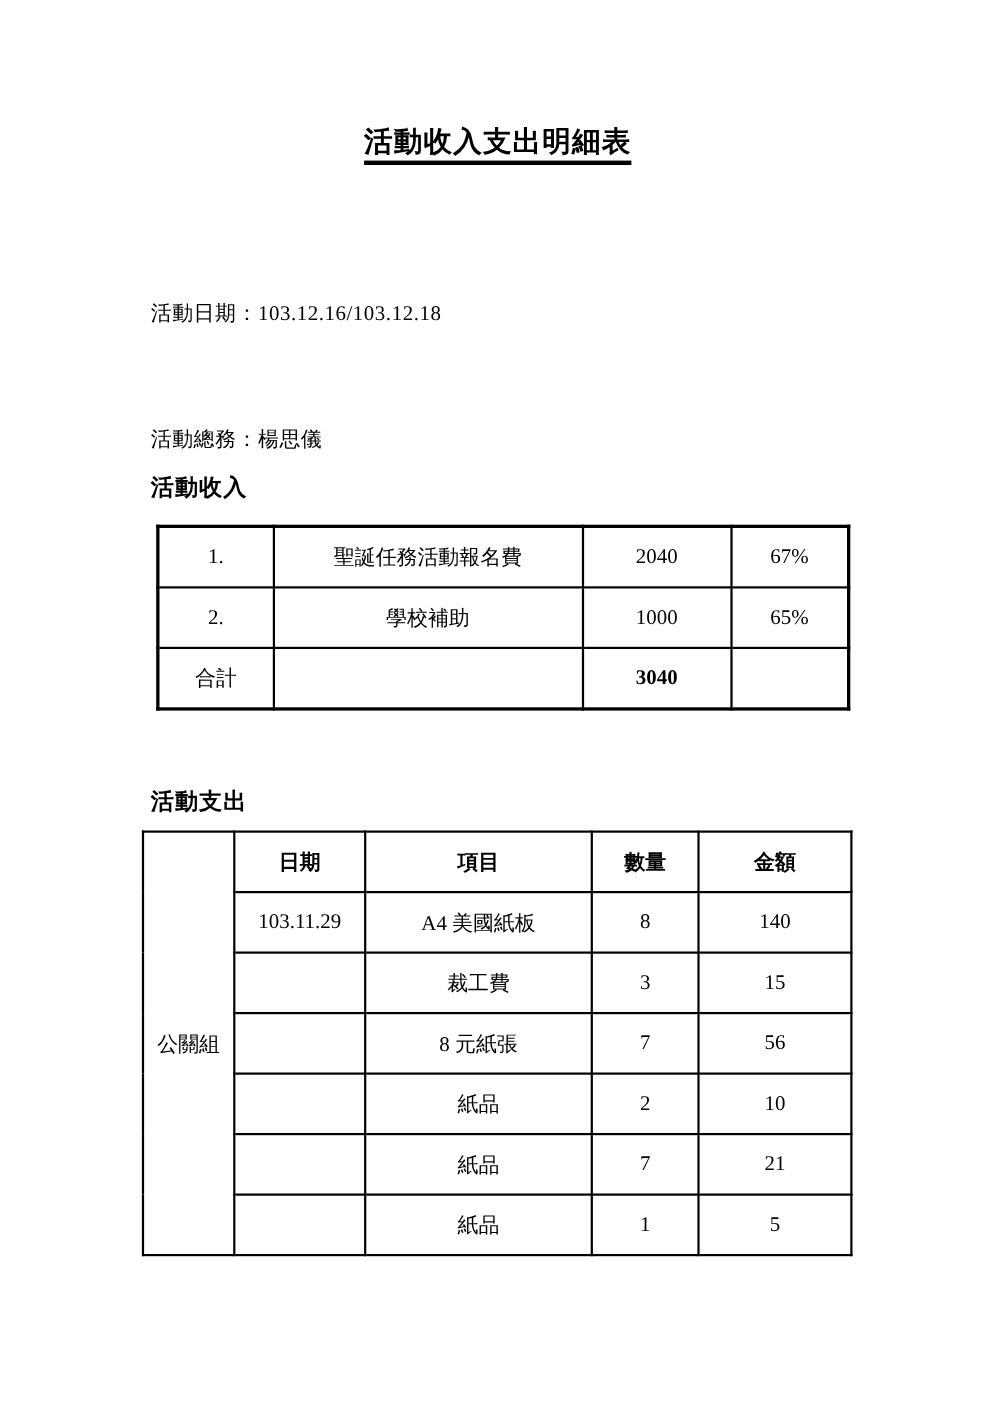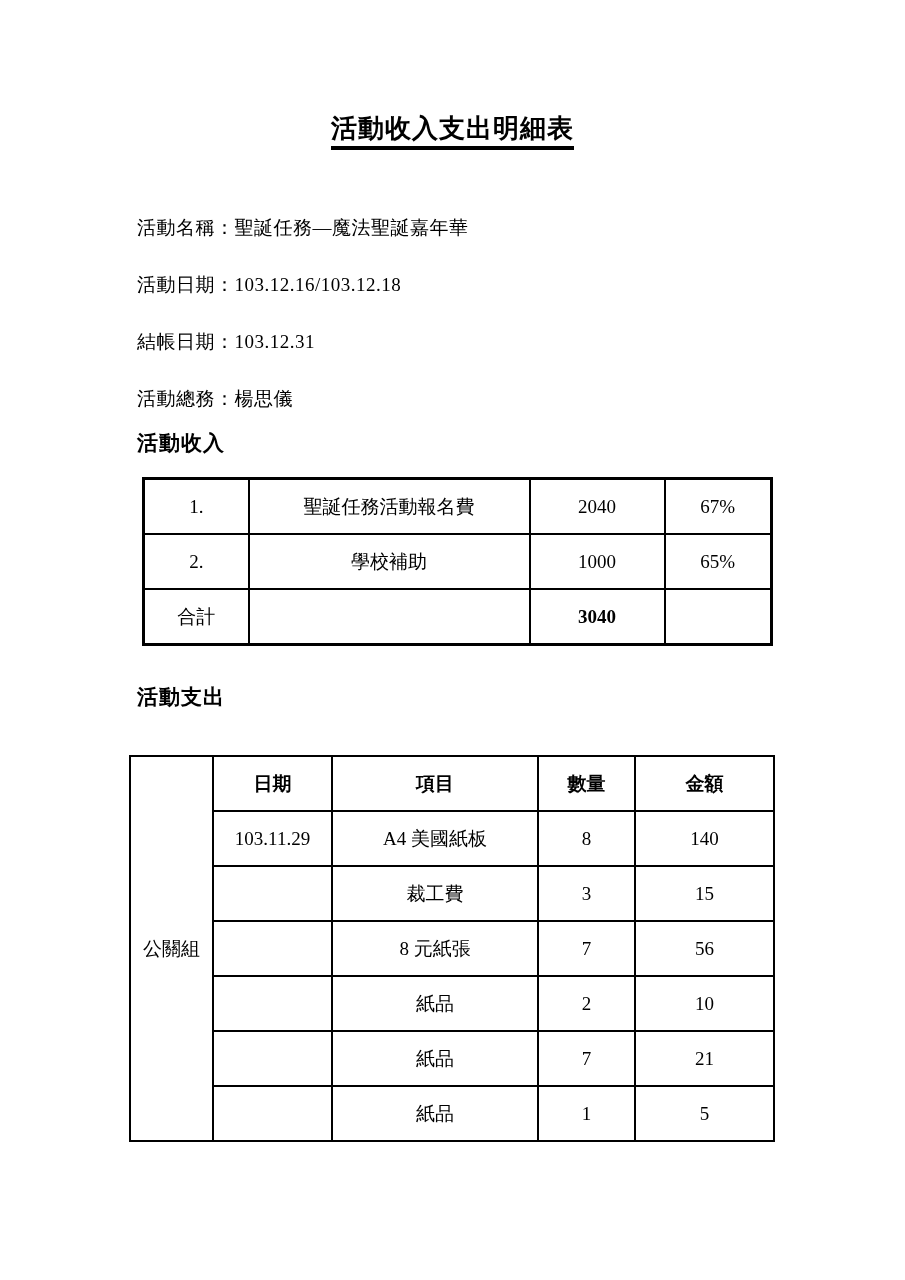--- a/index.html
+++ b/index.html
@@ -39,21 +39,21 @@
   .info-line.l3 { top: 386px; }
   .section-heading {
     position: absolute;
     left: 137px;
     font-size: 21px;
     font-weight: bold;
     letter-spacing: 1px;
     text-align: center;
   }
   .heading-income  { top: 429px; }
-  .heading-expense { top: 683px; }
+  .heading-expense { top: 714px; }
   table {
     position: absolute;
     border-collapse: collapse;
     table-layout: fixed;
   }
   td {
     border: 2px solid #000;
     text-align: center;
     vertical-align: middle;
     font-size: 19px;
@@ -79,23 +79,21 @@
 </style>
 </head>
 <body>
 
 <div class="page">
 
   <div class="doc-title">
     <span class="underline">活動收入支出明細表</span>
   </div>
 
-  <div class="info-line l0">活動名稱：聖誕任務—魔法聖誕嘉年華</div>
   <div class="info-line l1">活動日期：103.12.16/103.12.18</div>
-  <div class="info-line l2">結帳日期：103.12.31</div>
   <div class="info-line l3">活動總務：楊思儀</div>
 
   <div class="section-heading heading-income">活動收入</div>
 
   <table class="income-table">
     <colgroup>
       <col style="width:105px">
         <col style="width:281px">
         <col style="width:135px">
         <col style="width:107px">

